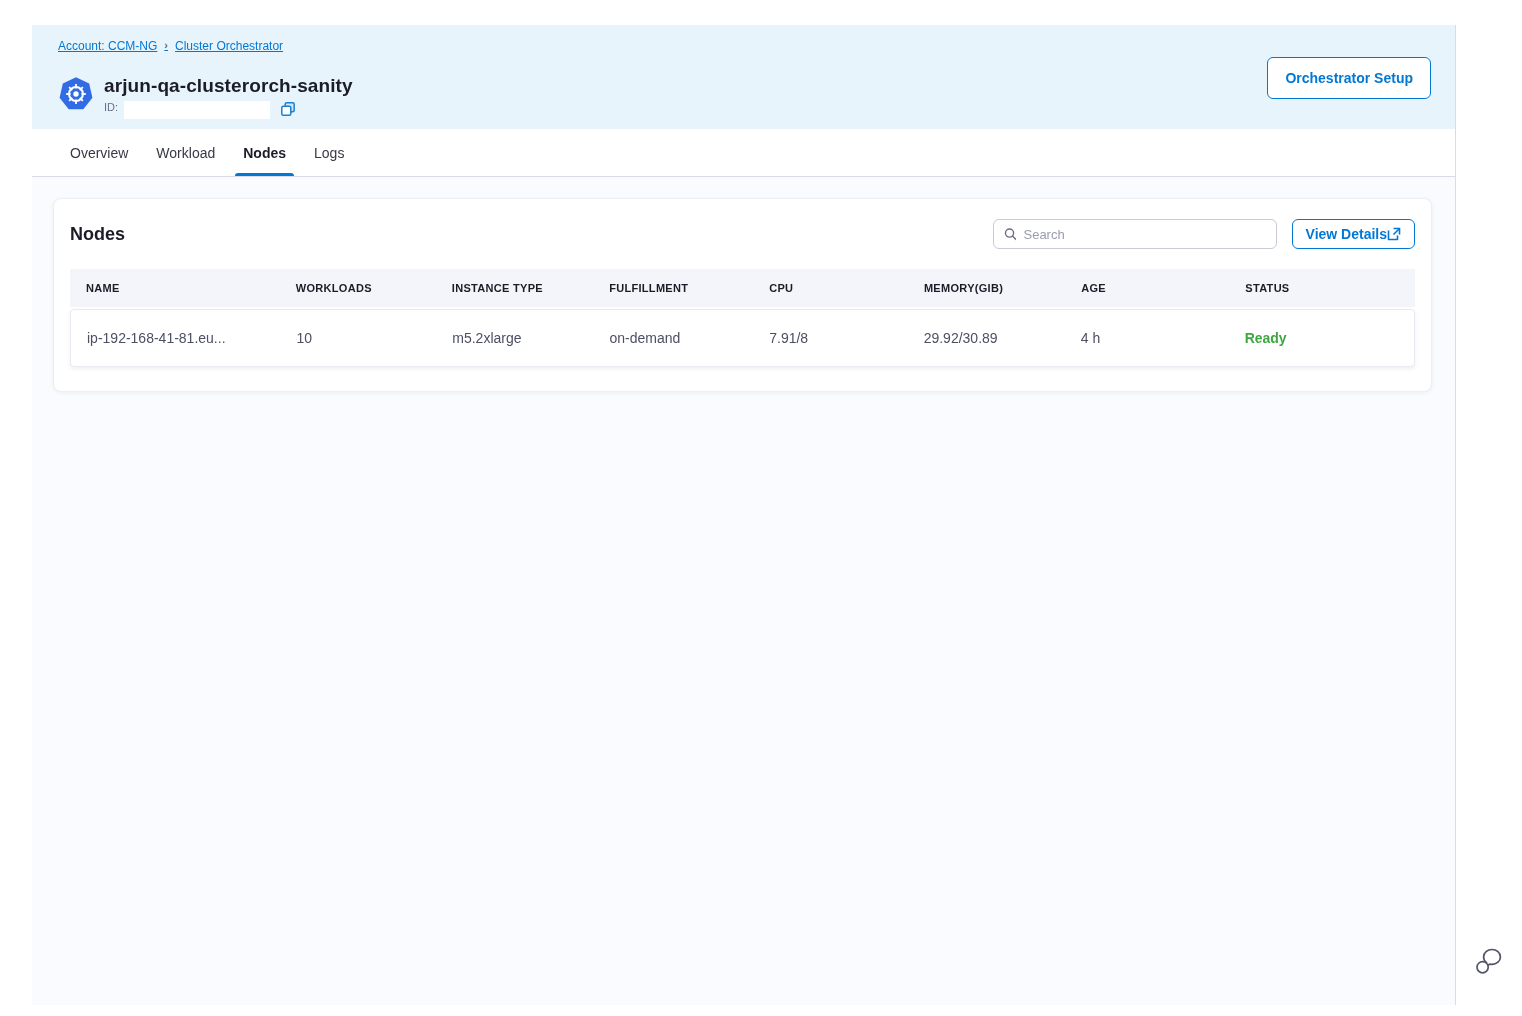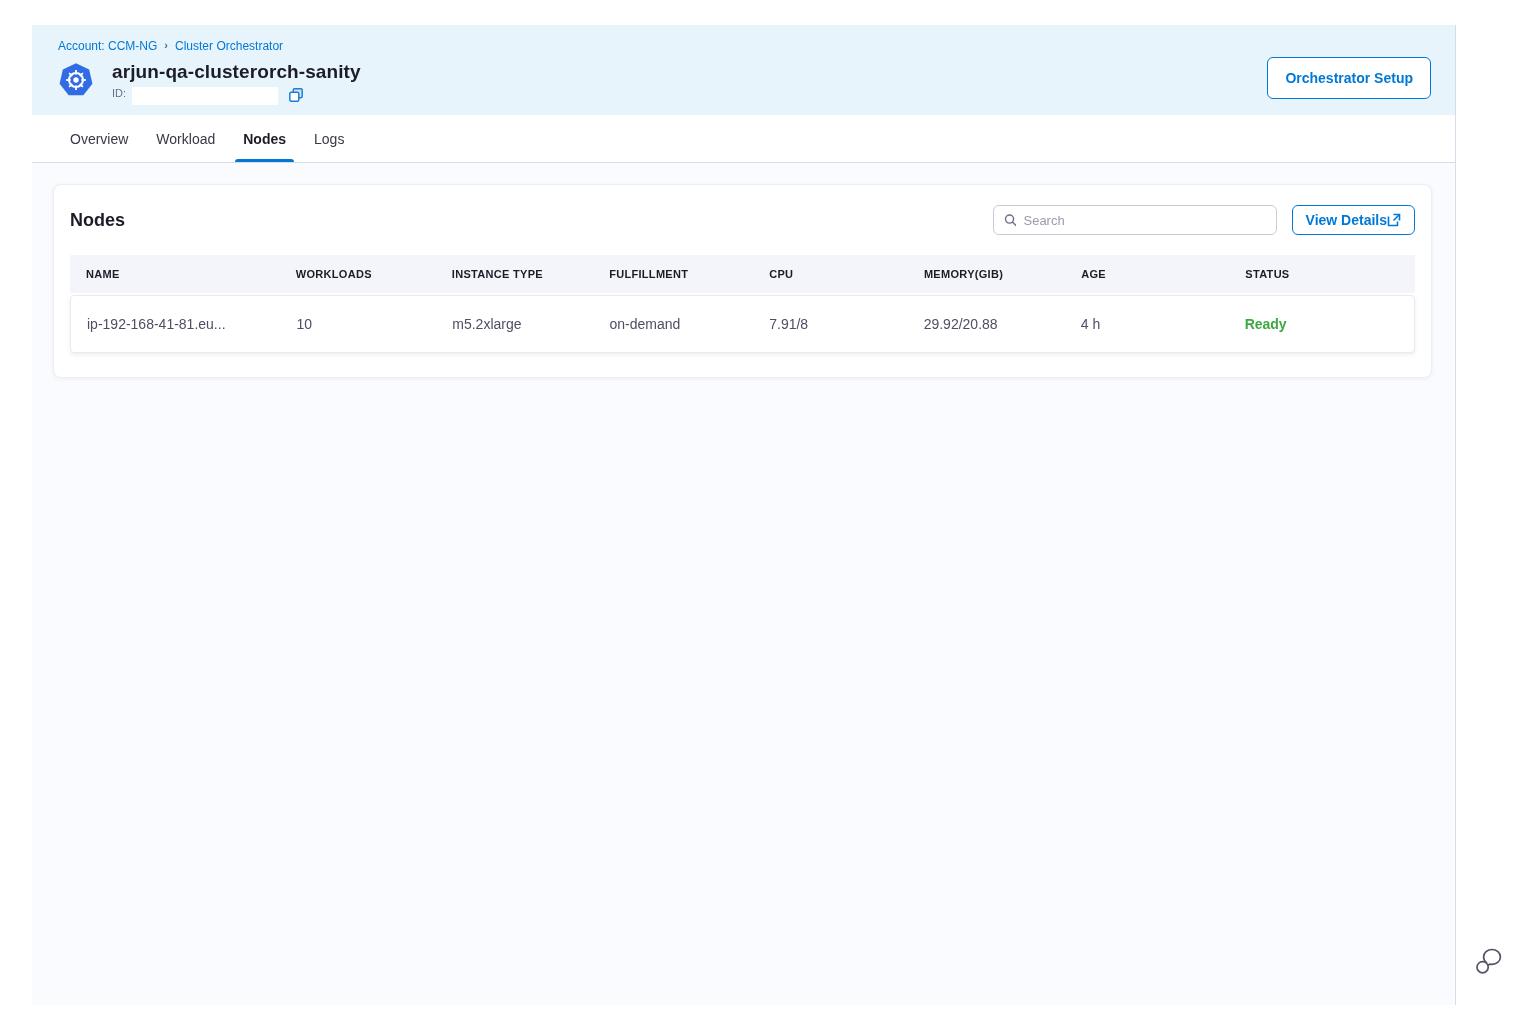--- a/index.html
+++ b/index.html
@@ -25,25 +25,26 @@
     padding: 14px 24px 10px 26px;
     position: relative;
     flex: 0 0 auto;
   }
   .breadcrumb {
     font-size: 12px;
     color: #0278d5;
     display: flex;
     align-items: center;
     gap: 7px;
-    margin-bottom: 7px;
+    margin-bottom: 21px;
+    text-decoration: underline;
   }
   .breadcrumb a { color: #0278d5; text-decoration: none; cursor: pointer; }
   .crumb-sep { color: #4f6d85; font-size: 11px; font-weight: bold; transform: translateY(-1px); }
-  .title-block { display: flex; align-items: flex-start; gap: 18px; }
+  .title-block { display: flex; align-items: flex-start; gap: 10px; }
   .k8s-icon { width: 36px; height: 36px; margin-top: 2px; flex: 0 0 auto; }
   .title-texts { display: flex; flex-direction: column; }
   .cluster-title {
     font-size: 19px;
     font-weight: bold;
     color: #1c1c28;
     letter-spacing: 0.1px;
     line-height: 24px;
   }
   .id-row { display: flex; align-items: flex-start; gap: 6px; margin-top: 3px; }
@@ -273,21 +274,21 @@
         <div class="th">Age</div>
         <div class="th">Status</div>
       </div>
 
       <div class="table-row grid-cols">
         <div class="td">ip-192-168-41-81.eu...</div>
         <div class="td">10</div>
         <div class="td">m5.2xlarge</div>
         <div class="td">on-demand</div>
         <div class="td">7.91/8</div>
-        <div class="td">29.92/20.88</div>
+        <div class="td">29.92/30.89</div>
         <div class="td">4 h</div>
         <div class="td status">Ready</div>
       </div>
     </div>
   </div>
 
 </div>
 
 <svg class="chat-fab" viewBox="0 0 30 32">
   <path d="M12 6.5 C7.3 6.5 3.6 9.8 3.6 13.9 C3.6 16.2 4.7 18.2 6.5 19.6 L5.6 23.6 L10 21.1 C10.6 21.2 11.3 21.3 12 21.3 C16.7 21.3 20.4 18 20.4 13.9 C20.4 9.8 16.7 6.5 12 6.5 Z" transform="translate(6,-1)" fill="#ffffff" stroke="#545568" stroke-width="1.7" stroke-linejoin="round"></path>

